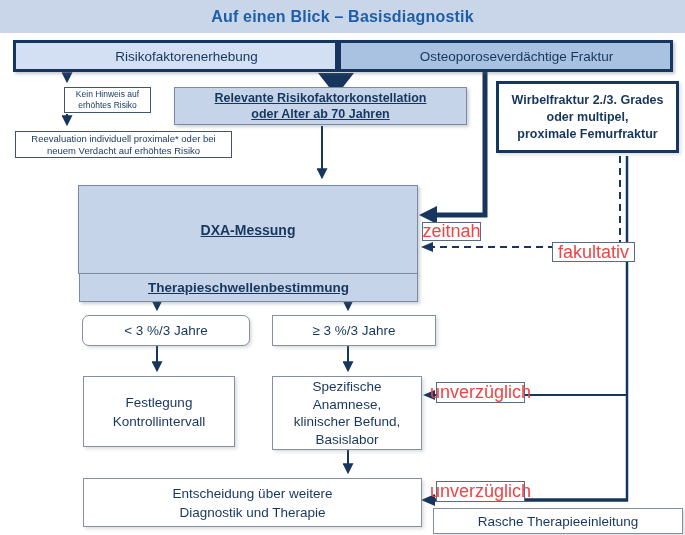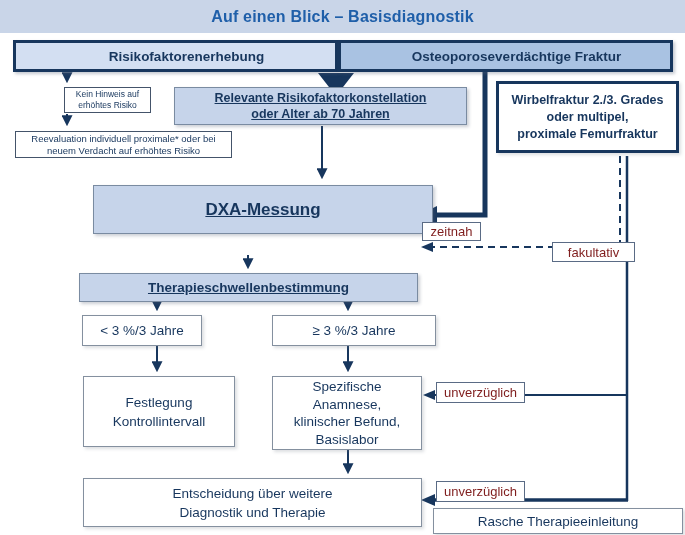--- a/index.html
+++ b/index.html
@@ -17,48 +17,48 @@
   body{font-family:"Liberation Sans",sans-serif;color:var(--navy);}
   #canvas{position:relative;width:685px;height:535px;overflow:hidden;background:#fff;}
   .abs{position:absolute;box-sizing:border-box;}
   .pre{white-space:pre-line;}
   .center{display:flex;align-items:center;justify-content:center;text-align:center;}
 
   #title-strip{left:0;top:0;width:685px;height:33px;background:var(--strip-bg);z-index:1;}
   #title{left:0;top:1px;width:685px;height:32px;font-size:16px;font-weight:bold;
          color:var(--title-blue);z-index:2;letter-spacing:.2px;}
 
-  .hdr{border:3px solid var(--navy);font-weight:bold;font-size:13.5px;z-index:2;
+  .hdr{border:3px solid var(--navy);font-weight:normal;font-size:13.5px;z-index:2;
        box-shadow:2px 2px 3px rgba(90,100,120,.35);padding-left:22px;}
   #hdr-left{left:13px;top:40px;width:325px;height:32px;background:var(--light-box-bg);}
   #hdr-right{left:338px;top:40px;width:335px;height:32px;background:var(--mid-box-bg);}
 
   .panel{background:var(--panel-bg);border:1.5px solid var(--panel-border);z-index:2;
          font-weight:bold;box-shadow:2px 2px 3px rgba(90,100,120,.3);text-decoration:underline;}
   #node-relevante{left:174px;top:87px;width:293px;height:38px;font-size:12.5px;line-height:16px;}
-  #node-dxa{left:78px;top:185px;width:340px;height:49px;font-size:17px;margin-left:15px;}
+  #node-dxa{left:78px;top:185px;width:340px;height:89px;font-size:14px;}
   #node-therapieschwelle{left:79px;top:273px;width:339px;height:29px;font-size:13.5px;}
 
   .wnode{background:#fff;border:1px solid var(--gray-border);z-index:2;font-size:13.5px;
          box-shadow:2px 2px 3px rgba(120,128,140,.25);}
   #node-wirbelfraktur{left:496px;top:81px;width:183px;height:72px;border:3px solid var(--navy);
          font-weight:bold;font-size:12.5px;line-height:17px;}
   #node-kein-hinweis{left:40px;top:87px;width:87px;height:26px;font-size:8.5px;line-height:11px;
          border-color:#44546a;box-shadow:none;margin-left:24px;}
   #node-reevaluation{left:15px;top:131px;width:217px;height:27px;font-size:9.5px;line-height:12px;
          border-color:#44546a;box-shadow:none;}
-  #node-lt3{left:82px;top:315px;width:120px;height:31px;}
+  #node-lt3{left:82px;top:315px;width:168px;height:31px;border-radius:7px;}
   #node-ge3{left:272px;top:315px;width:164px;height:31px;}
   #node-festlegung{left:83px;top:376px;width:152px;height:71px;line-height:19px;}
   #node-spezifische{left:272px;top:376px;width:150px;height:74px;line-height:17.5px;}
   #node-entscheidung{left:83px;top:478px;width:339px;height:49px;line-height:19px;}
   #node-rasche{left:433px;top:508px;width:250px;height:26px;}
 
-  .edge-label{background:#fff;border:1px solid var(--label-border);z-index:3;font-size:13px;
-         color:#7f1d1d;}
+  .edge-label{background:#fff;border:1px solid var(--label-border);z-index:3;font-size:18px;
+         color:#ef4444;}
   #label-zeitnah{left:422px;top:222px;width:59px;height:19px;}
   #label-fakultativ{left:552px;top:242px;width:83px;height:20px;}
   #label-unverz-top{left:436px;top:382px;width:89px;height:21px;}
   #label-unverz-bottom{left:436px;top:481px;width:89px;height:21px;}
 
   #connector-layer{left:0;top:0;width:685px;height:535px;z-index:1;}
   #connector-layer line,#connector-layer polyline{stroke:var(--navy);fill:none;}
   #connector-layer polygon{fill:var(--navy);stroke:none;}
 </style>
 </head>

